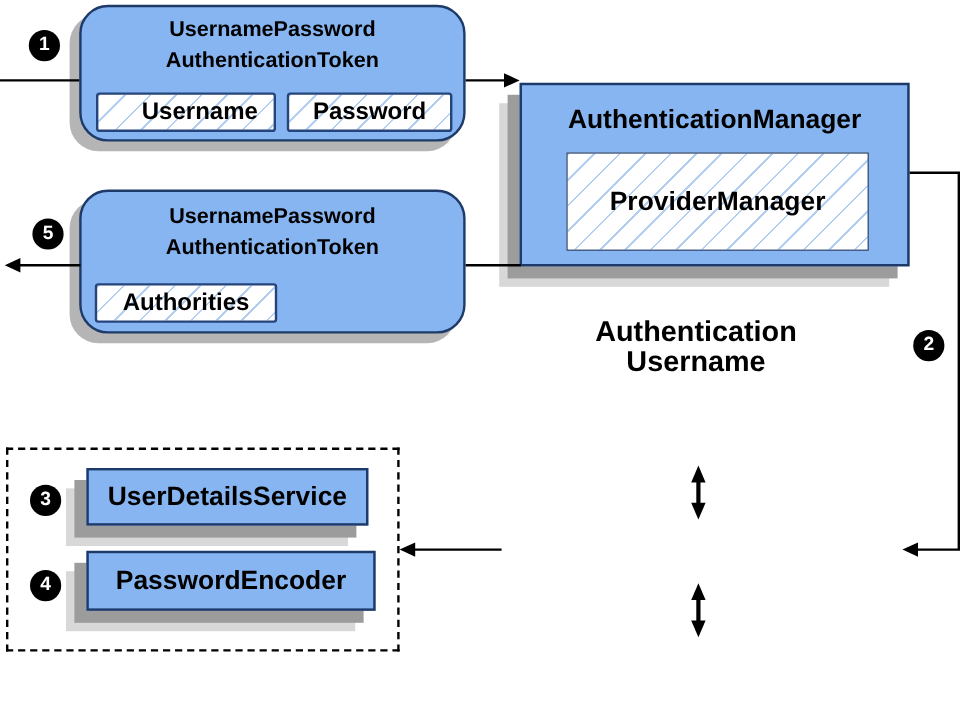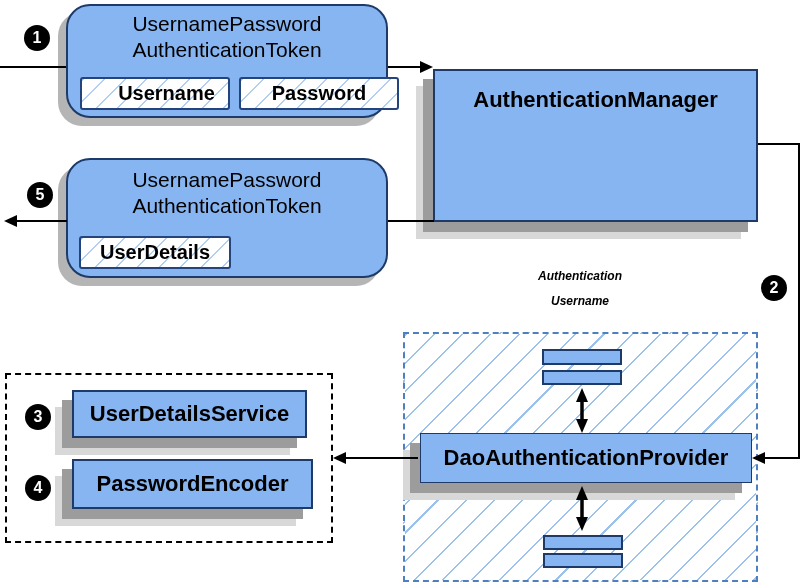--- a/index.html
+++ b/index.html
@@ -16,78 +16,72 @@
   .hatch{
     background-color:#fff;
     background-image:repeating-linear-gradient(135deg,#b2cff2 0px,#b2cff2 1.5px,transparent 1.5px,transparent 15px);
   }
   .hatch-wide{
     background-color:#fff;
     background-image:repeating-linear-gradient(135deg,#9cc1ea 0px,#9cc1ea 1.5px,transparent 1.5px,transparent 20px);
   }
   .center{display:flex;align-items:center;justify-content:center;text-align:center;}
   .bold21{font-weight:bold;font-size:22px;}
-  .title{font-weight:normal;font-size:21px;line-height:26px;text-align:center;}
+  .title{font-weight:bold;font-size:18px;line-height:26px;text-align:center;}
   .field{border:2px solid #25447c;border-radius:3px;font-weight:bold;font-size:20px;}
   .badge{
     width:26px;height:26px;border-radius:50%;background:#000;color:#fff;
     font-weight:bold;font-size:16px;display:flex;align-items:center;justify-content:center;
   }
   .region{
     border:2px dashed #4e80c0;
   }
   .dotted-box{border:2px dashed #000;}
   .bar{background:#87b5f1;border:2px solid #1d3a68;}
   svg.connectors{position:absolute;left:0;top:0;z-index:30;pointer-events:none;}
-  .heading{font-weight:bold;font-size:12px;line-height:25px;text-align:center;font-style:italic;}
+  .heading{font-weight:bold;font-size:24px;line-height:25px;text-align:center;}
 </style>
 </head>
 <body>
 
 <div class="stage">
 
   <div class="abs badge" style="left:24px;top:25px;">1</div>
   <div class="abs badge" style="left:27px;top:182px;">5</div>
   <div class="abs badge" style="left:761px;top:275px;">2</div>
   <div class="abs badge" style="left:25px;top:404px;">3</div>
   <div class="abs badge" style="left:25px;top:475px;">4</div>
 
   <div class="abs blue rounded" style="left:66px;top:4px;width:322px;height:114px;">
     <div class="title" style="margin-top:5px;">
       <div>UsernamePassword</div>
       <div>AuthenticationToken</div>
     </div>
     <div class="abs hatch field center" style="left:12px;top:71px;width:150px;height:33px;padding-left:23px;">Username</div>
-    <div class="abs hatch field center" style="left:171px;top:71px;width:160px;height:33px;">Password</div>
+    <div class="abs hatch field center" style="left:171px;top:71px;width:138px;height:33px;">Password</div>
   </div>
 
   <div class="abs blue rounded" style="left:66px;top:158px;width:322px;height:120px;">
     <div class="title" style="margin-top:7px;">
       <div>UsernamePassword</div>
       <div>AuthenticationToken</div>
     </div>
-    <div class="abs hatch field center" style="left:11px;top:76px;width:152px;height:33px;">UserDetails</div>
+    <div class="abs hatch field center" style="left:11px;top:76px;width:152px;height:33px;">Authorities</div>
   </div>
 
   <div class="abs blue rect-shadow" style="left:433px;top:69px;width:325px;height:153px;">
     <div class="bold21" style="text-align:center;margin-top:16px;">AuthenticationManager</div>
+    <div class="abs hatch center bold21" style="left:37px;top:56px;width:252px;height:82px;border:1.5px solid #1d3a68;background-size:auto;">ProviderManager</div>
   </div>
 
   <div class="abs heading" style="left:455px;top:264px;width:250px;">
     <div>Authentication</div>
     <div>Username</div>
   </div>
 
-  <div class="abs region hatch-wide" style="left:403px;top:332px;width:355px;height:250px;">
-    <div class="abs bar" style="left:137px;top:15px;width:80px;height:16px;"></div>
-    <div class="abs bar" style="left:137px;top:36px;width:80px;height:15px;"></div>
-    <div class="abs blue rect-shadow center bold21" style="left:15px;top:99px;width:332px;height:50px;border-width:1.5px;">DaoAuthenticationProvider</div>
-    <div class="abs bar" style="left:138px;top:201px;width:80px;height:15px;"></div>
-    <div class="abs bar" style="left:138px;top:219px;width:80px;height:15px;"></div>
-  </div>
 
   <div class="abs dotted-box" style="left:5px;top:373px;width:328px;height:170px;">
     <div class="abs blue rect-shadow center bold21" style="left:65px;top:15px;width:235px;height:48px;">UserDetailsService</div>
     <div class="abs blue rect-shadow center bold21" style="left:65px;top:84px;width:241px;height:50px;">PasswordEncoder</div>
   </div>
 
   <svg class="connectors" width="803" height="584" viewBox="0 0 803 584">
 
     <g>
       <line x1="0" y1="67" x2="66" y2="67" stroke="#000" stroke-width="2"></line>

